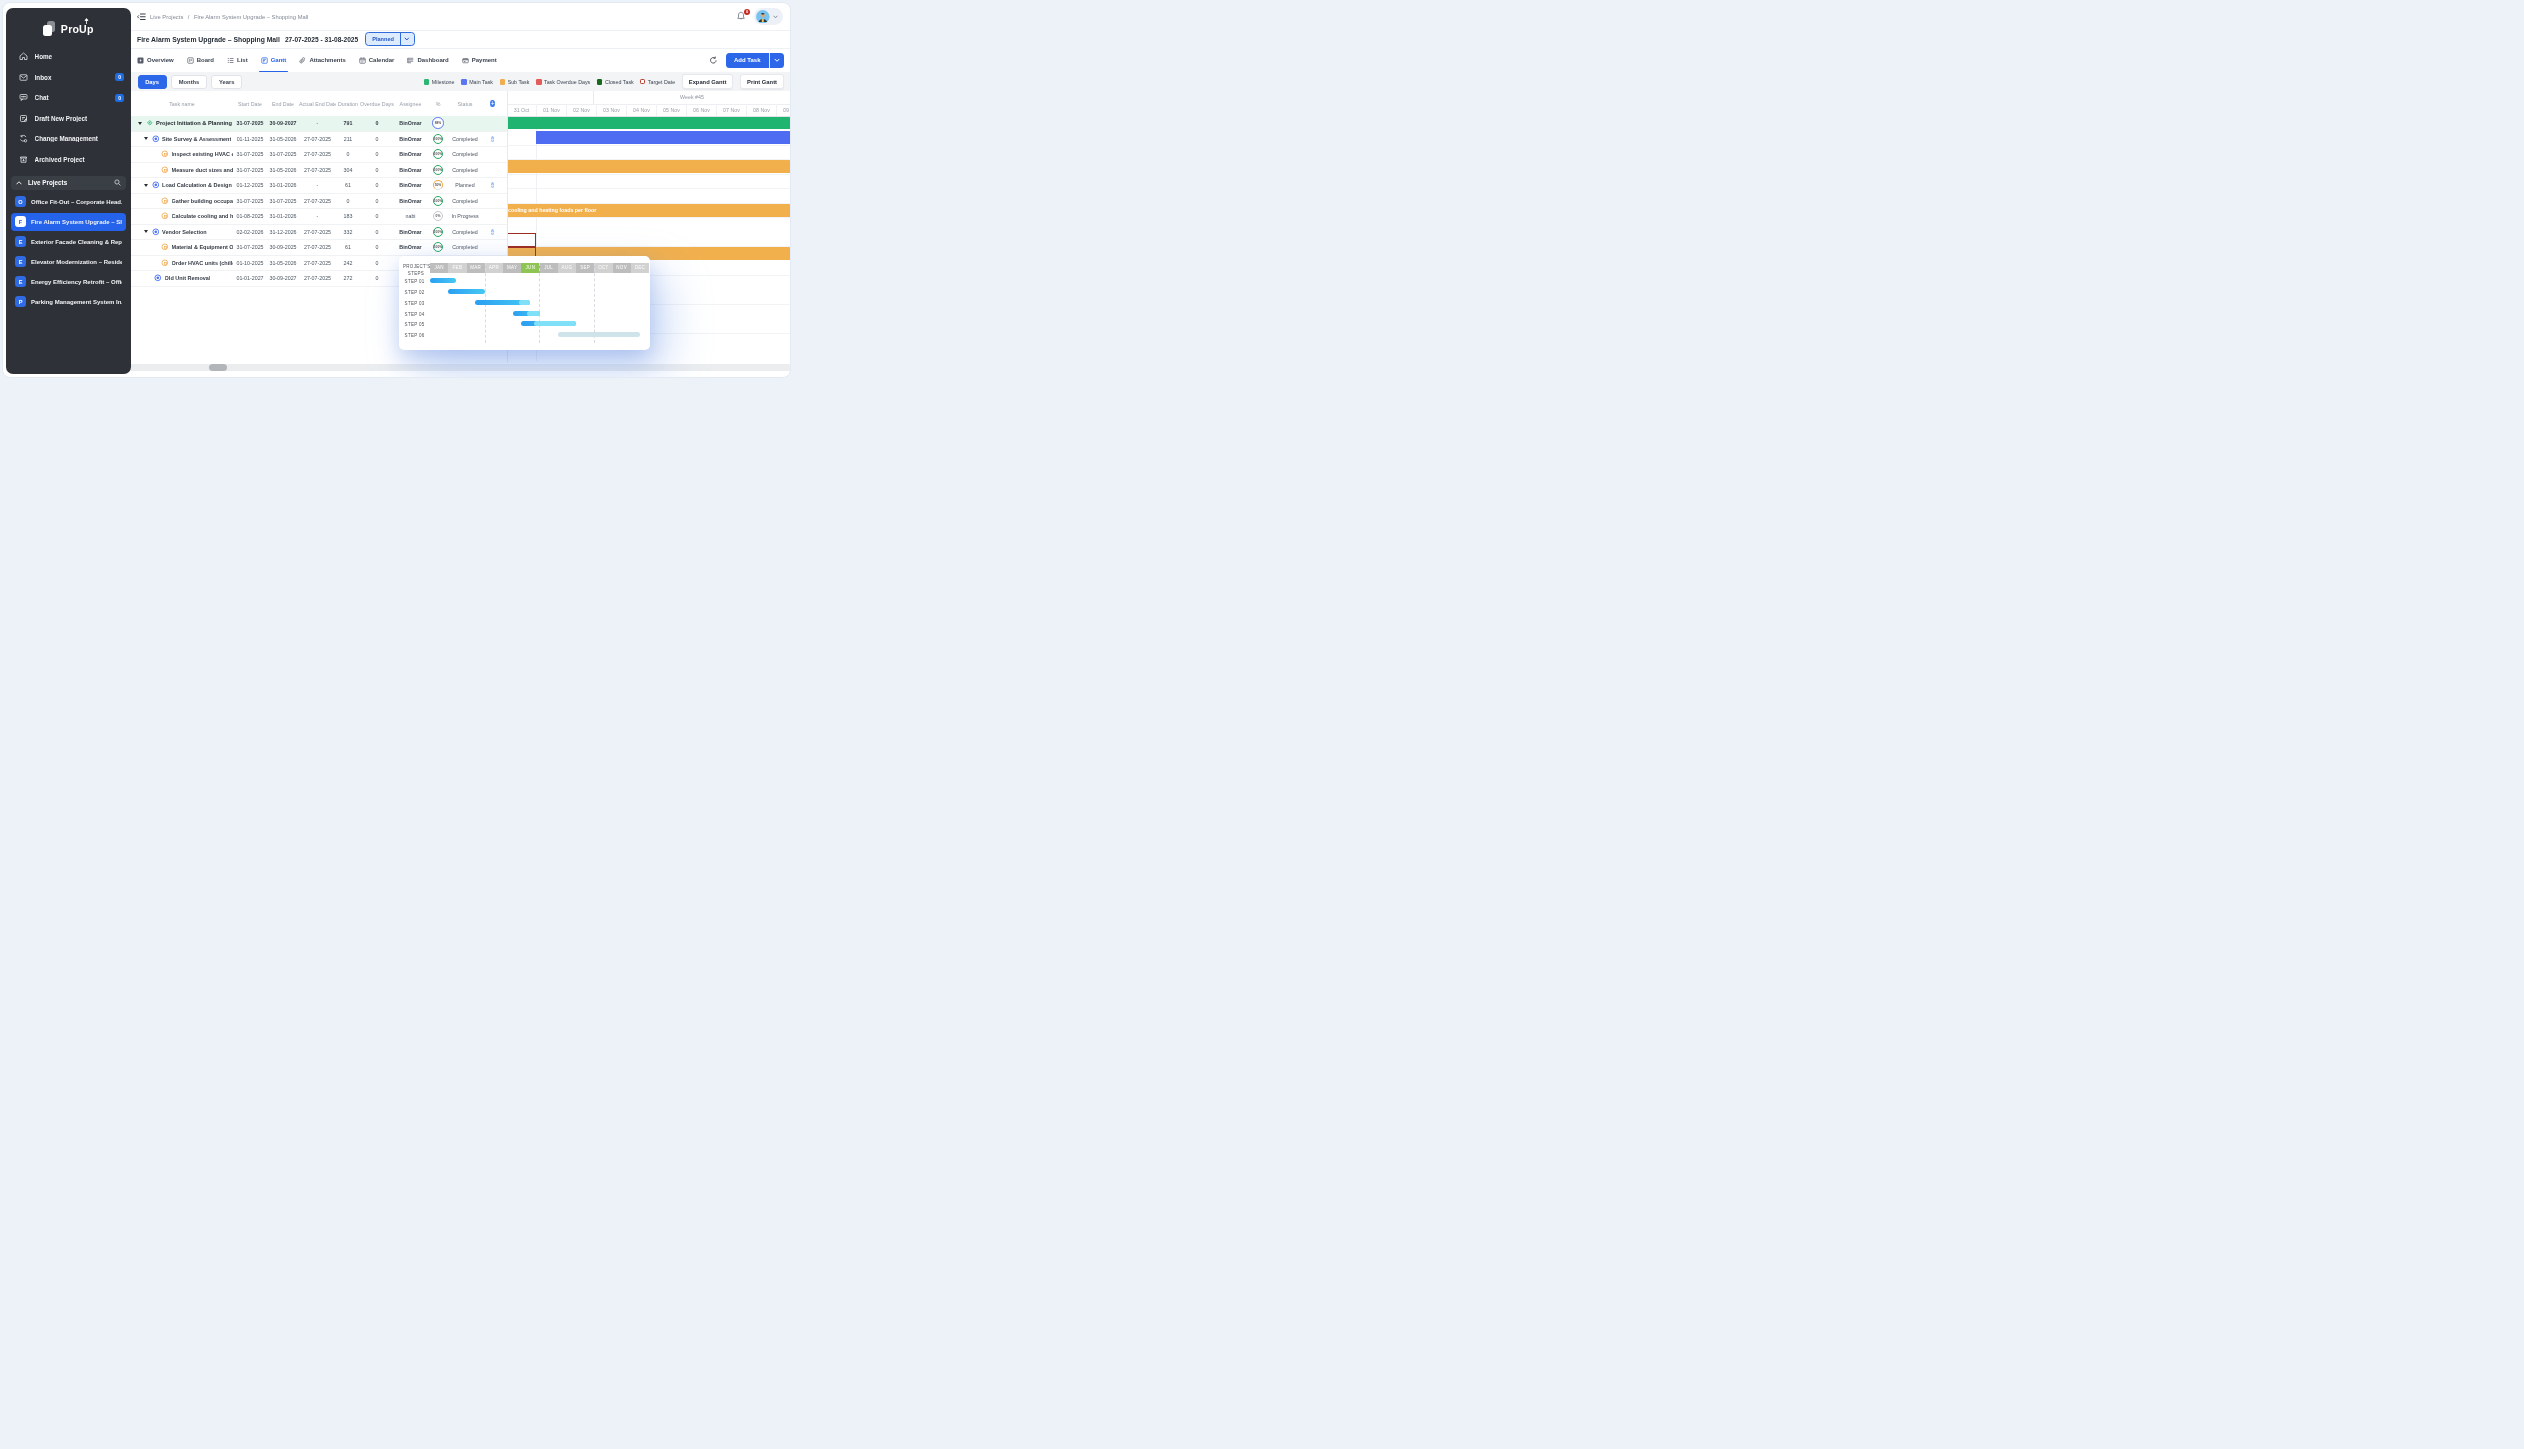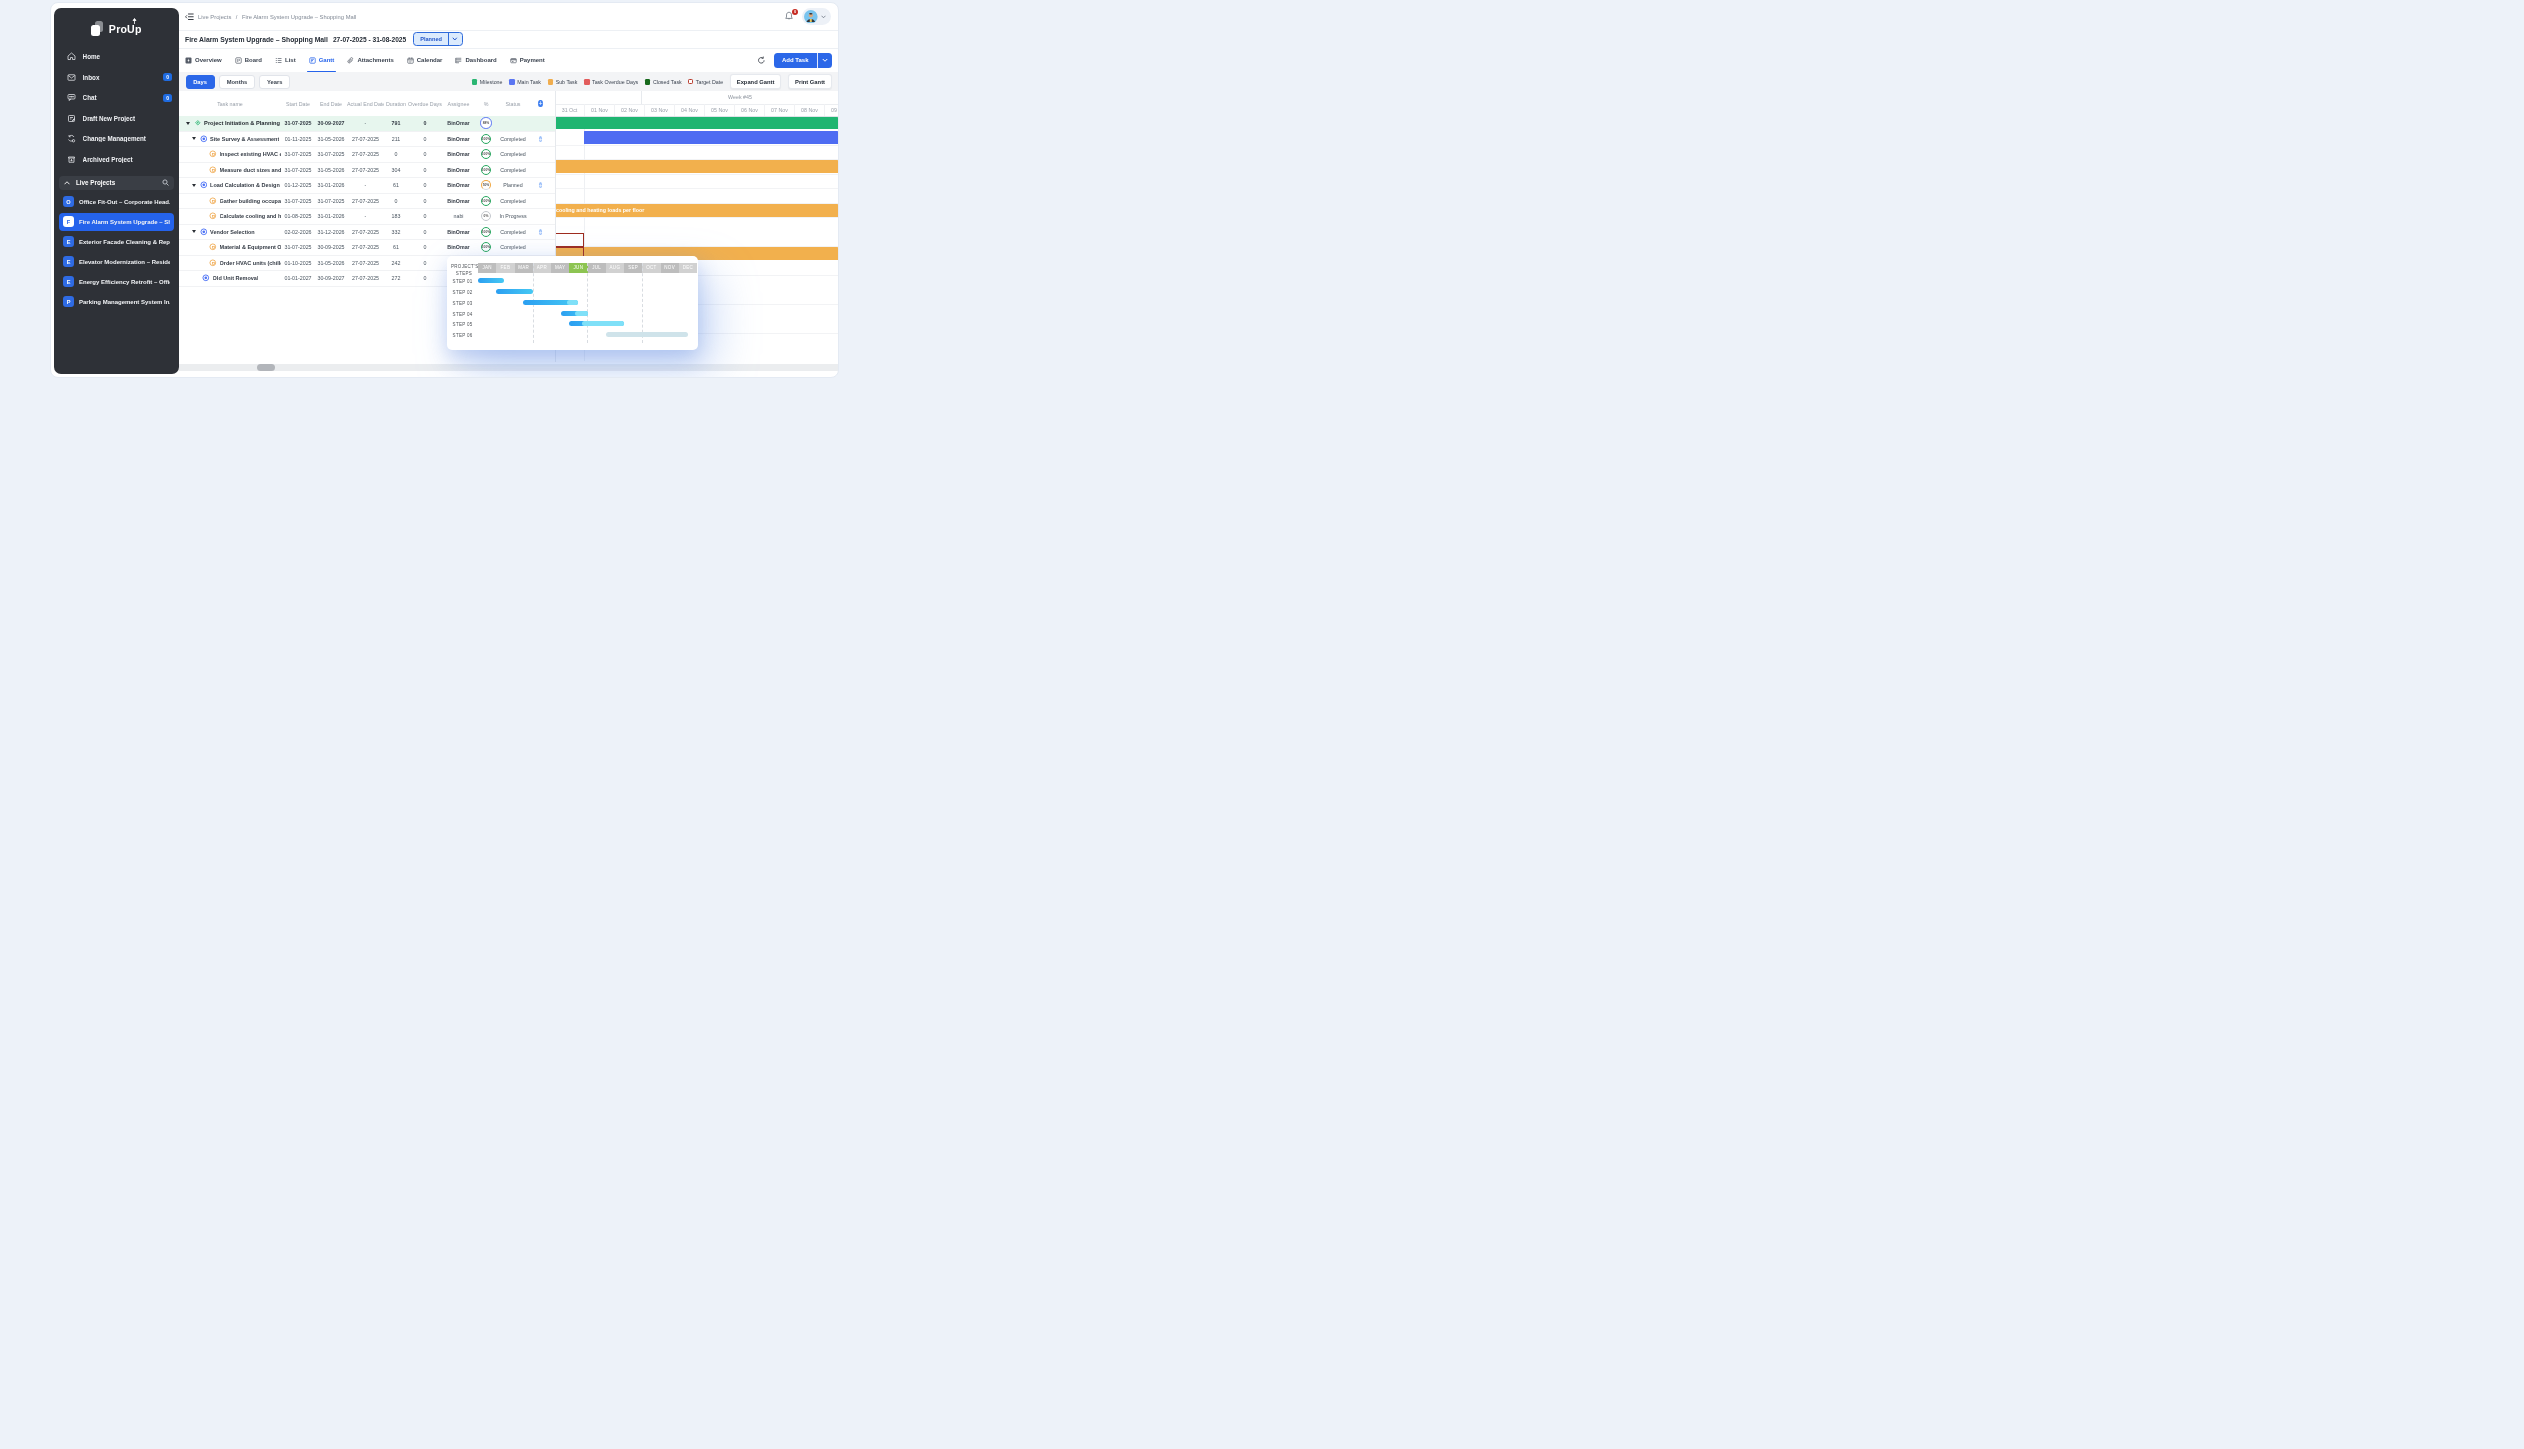--- a/index.html
+++ b/index.html
@@ -1,16 +1,16 @@
 <!DOCTYPE html>
 <html style="font-size:8px"><head>
 <meta charset="utf-8">
 <style>
   html,body{margin:0;padding:0;background:#edf2f9;font-family:"Liberation Sans",sans-serif;}
-  .stage{position:relative;width:792px;height:379px;background:#edf2f9;overflow:hidden;margin-left:48px;}
+  .stage{position:relative;width:792px;height:379px;background:#edf2f9;overflow:hidden;}
   .card{position:absolute;left:2px;top:2px;width:787px;height:374px;background:#fff;border:0.5px solid #e4eaf3;border-radius:8px;overflow:hidden;}
 
   
   .sidebar{position:absolute;left:3px;top:4.5px;width:125px;height:366px;background:#2e3137;border-radius:7px;overflow:hidden;}
   .logo{display:flex;align-items:center;justify-content:center;gap:4.5px;margin-top:11px;height:20px;color:#fff;}
   .logo-sq{position:relative;width:13px;height:15px;}
   .logo-sq .b{position:absolute;left:4px;top:0;width:8px;height:11px;background:#8a8d92;border-radius:2.5px;}
   .logo-sq .f{position:absolute;left:0;top:3.5px;width:8.6px;height:11.6px;background:#fff;border-radius:2.5px;}
   .logo-text{font-size:10.6px;font-weight:bold;letter-spacing:0.2px;position:relative;}
   .u-arrow{position:absolute;right:4.5px;top:-4.5px;width:5px;height:6px;}

